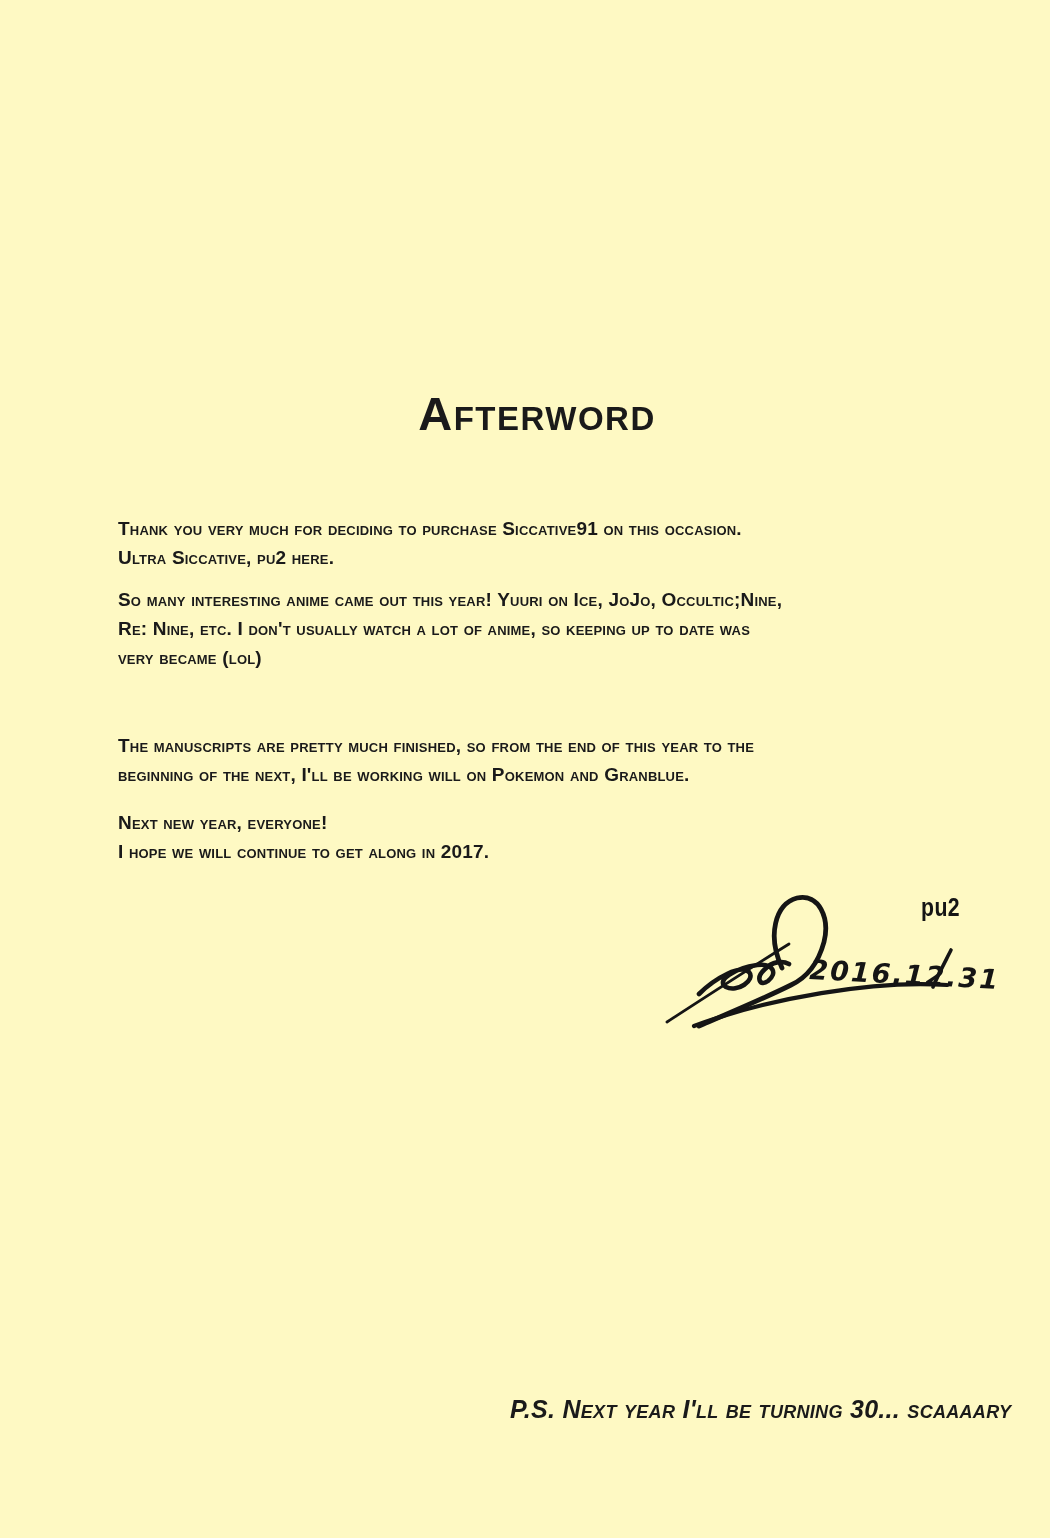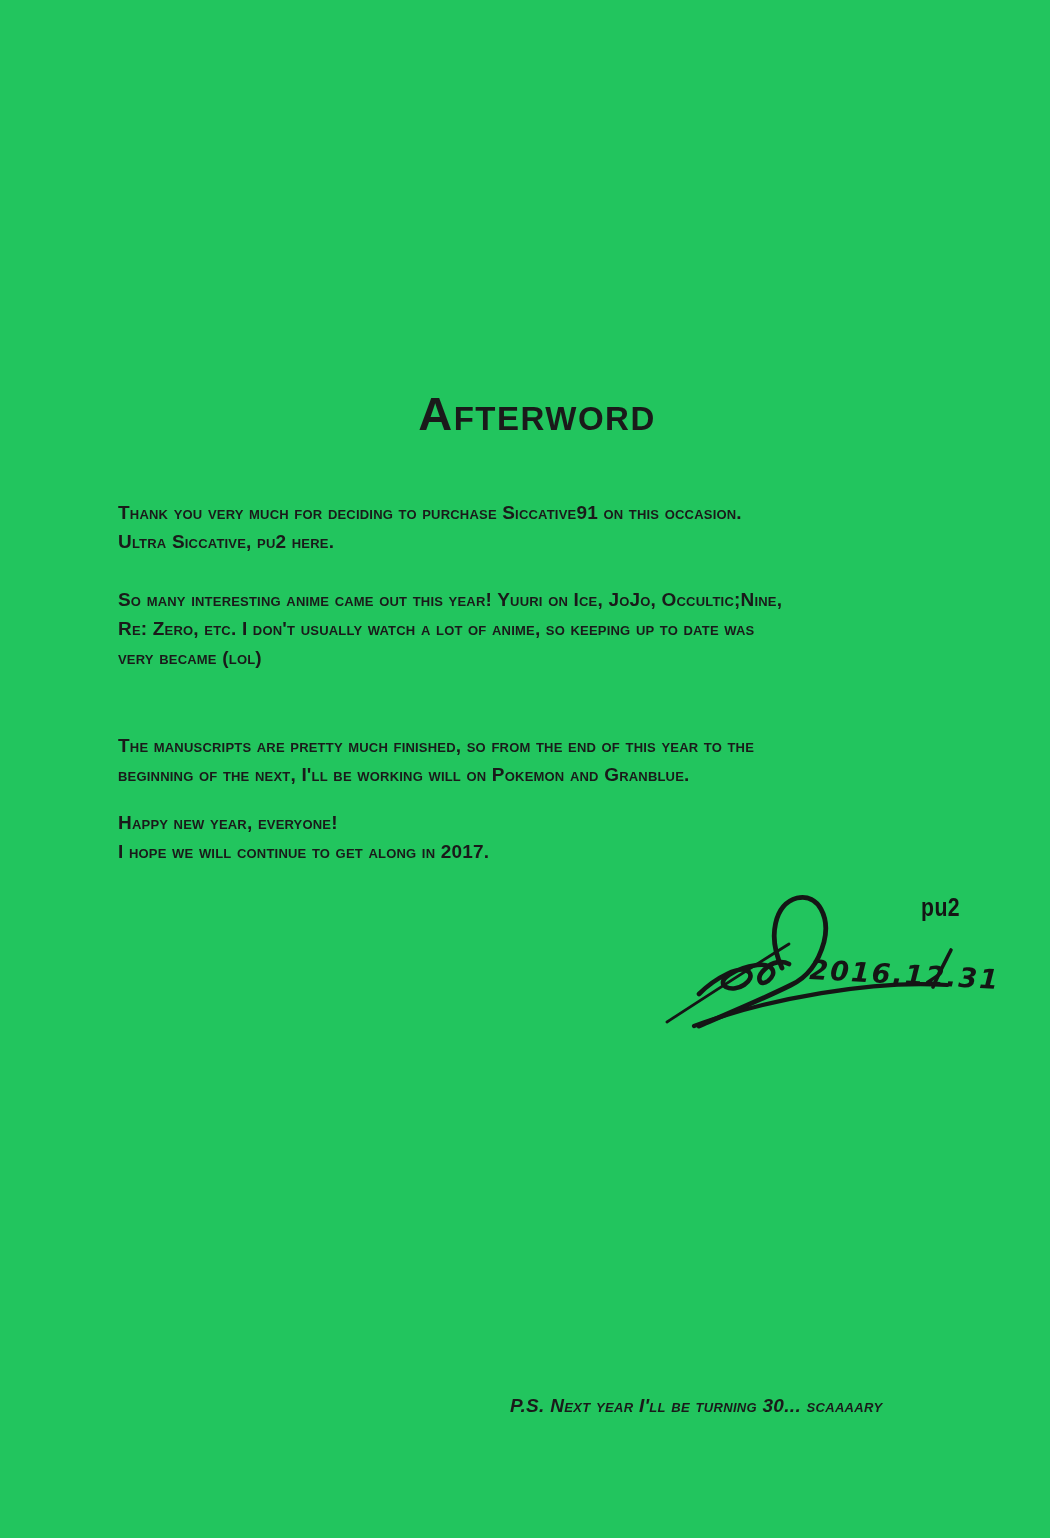--- a/index.html
+++ b/index.html
@@ -4,21 +4,21 @@
 <style>
   html, body {
     margin: 0;
     padding: 0;
     background: #ffffff;
   }
   .page {
     position: relative;
     width: 1050px;
     height: 1538px;
-    background: #22c55e;
+    background: #fef9c3;
     color: #1a1a1a;
     font-family: "Liberation Sans", sans-serif;
     overflow: hidden;
   }
   .title {
     position: absolute;
     left: 0;
     right: 0;
     top: 386px;
     margin: 0;
@@ -33,21 +33,21 @@
     position: absolute;
     left: 118px;
     font-size: 19px;
     font-weight: 700;
     font-variant: small-caps;
     line-height: 29px;
     letter-spacing: 0.2px;
     white-space: nowrap;
   }
   .para .line { height: 29px; }
-  .p1 { top: 498px; }
+  .p1 { top: 514px; }
   .p2 { top: 585px; }
   .p3 { top: 731px; }
   .p4 { top: 808px; }
   .sig-handle {
     position: absolute;
     left: 921px;
     top: 893px;
     font-size: 25px;
     font-weight: 700;
     letter-spacing: 0.5px;
@@ -73,21 +73,21 @@
     font-style: italic;
     font-size: 27px;
     font-weight: 700;
     letter-spacing: 2px;
     fill: #151515;
   }
   .ps {
     position: absolute;
     left: 510px;
     top: 1395px;
-    font-size: 19px;
+    font-size: 25px;
     font-weight: 700;
     font-style: italic;
     font-variant: small-caps;
     letter-spacing: 0.3px;
     white-space: nowrap;
   }
 </style>
 </head>
 <body>
 
@@ -95,31 +95,31 @@
 
   <h1 class="title">Afterword</h1>
 
   <div class="para p1">
     <div class="line">Thank you very much for deciding to purchase Siccative91 on this occasion.</div>
     <div class="line">Ultra Siccative, pu2 here.</div>
   </div>
 
   <div class="para p2">
     <div class="line">So many interesting anime came out this year! Yuuri on Ice, JoJo, Occultic;Nine,</div>
-    <div class="line">Re: Zero, etc. I don't usually watch a lot of anime, so keeping up to date was</div>
+    <div class="line">Re: Nine, etc. I don't usually watch a lot of anime, so keeping up to date was</div>
     <div class="line">very became (lol)</div>
   </div>
 
   <div class="para p3">
     <div class="line">The manuscripts are pretty much finished, so from the end of this year to the</div>
     <div class="line">beginning of the next, I'll be working will on Pokemon and Granblue.</div>
   </div>
 
   <div class="para p4">
-    <div class="line">Happy new year, everyone!</div>
+    <div class="line">Next new year, everyone!</div>
     <div class="line">I hope we will continue to get along in 2017.</div>
   </div>
 
   <div class="sig-handle">pu2</div>
 
   <svg class="signature" viewBox="0 0 350 180" xmlns="http://www.w3.org/2000/svg" aria-hidden="true">
 
     <path d="M 18 142 C 55 118, 98 90, 140 64" stroke-width="2.8"></path>
 
     <path d="M 50 114 C 66 98, 92 84, 100 92 C 107 100, 88 113, 77 107 C 66 100, 87 88, 108 85 C 124 83, 129 93, 119 101 C 111 107, 106 98, 116 89 C 123 82, 133 80, 140 84" stroke-width="4.6"></path>

